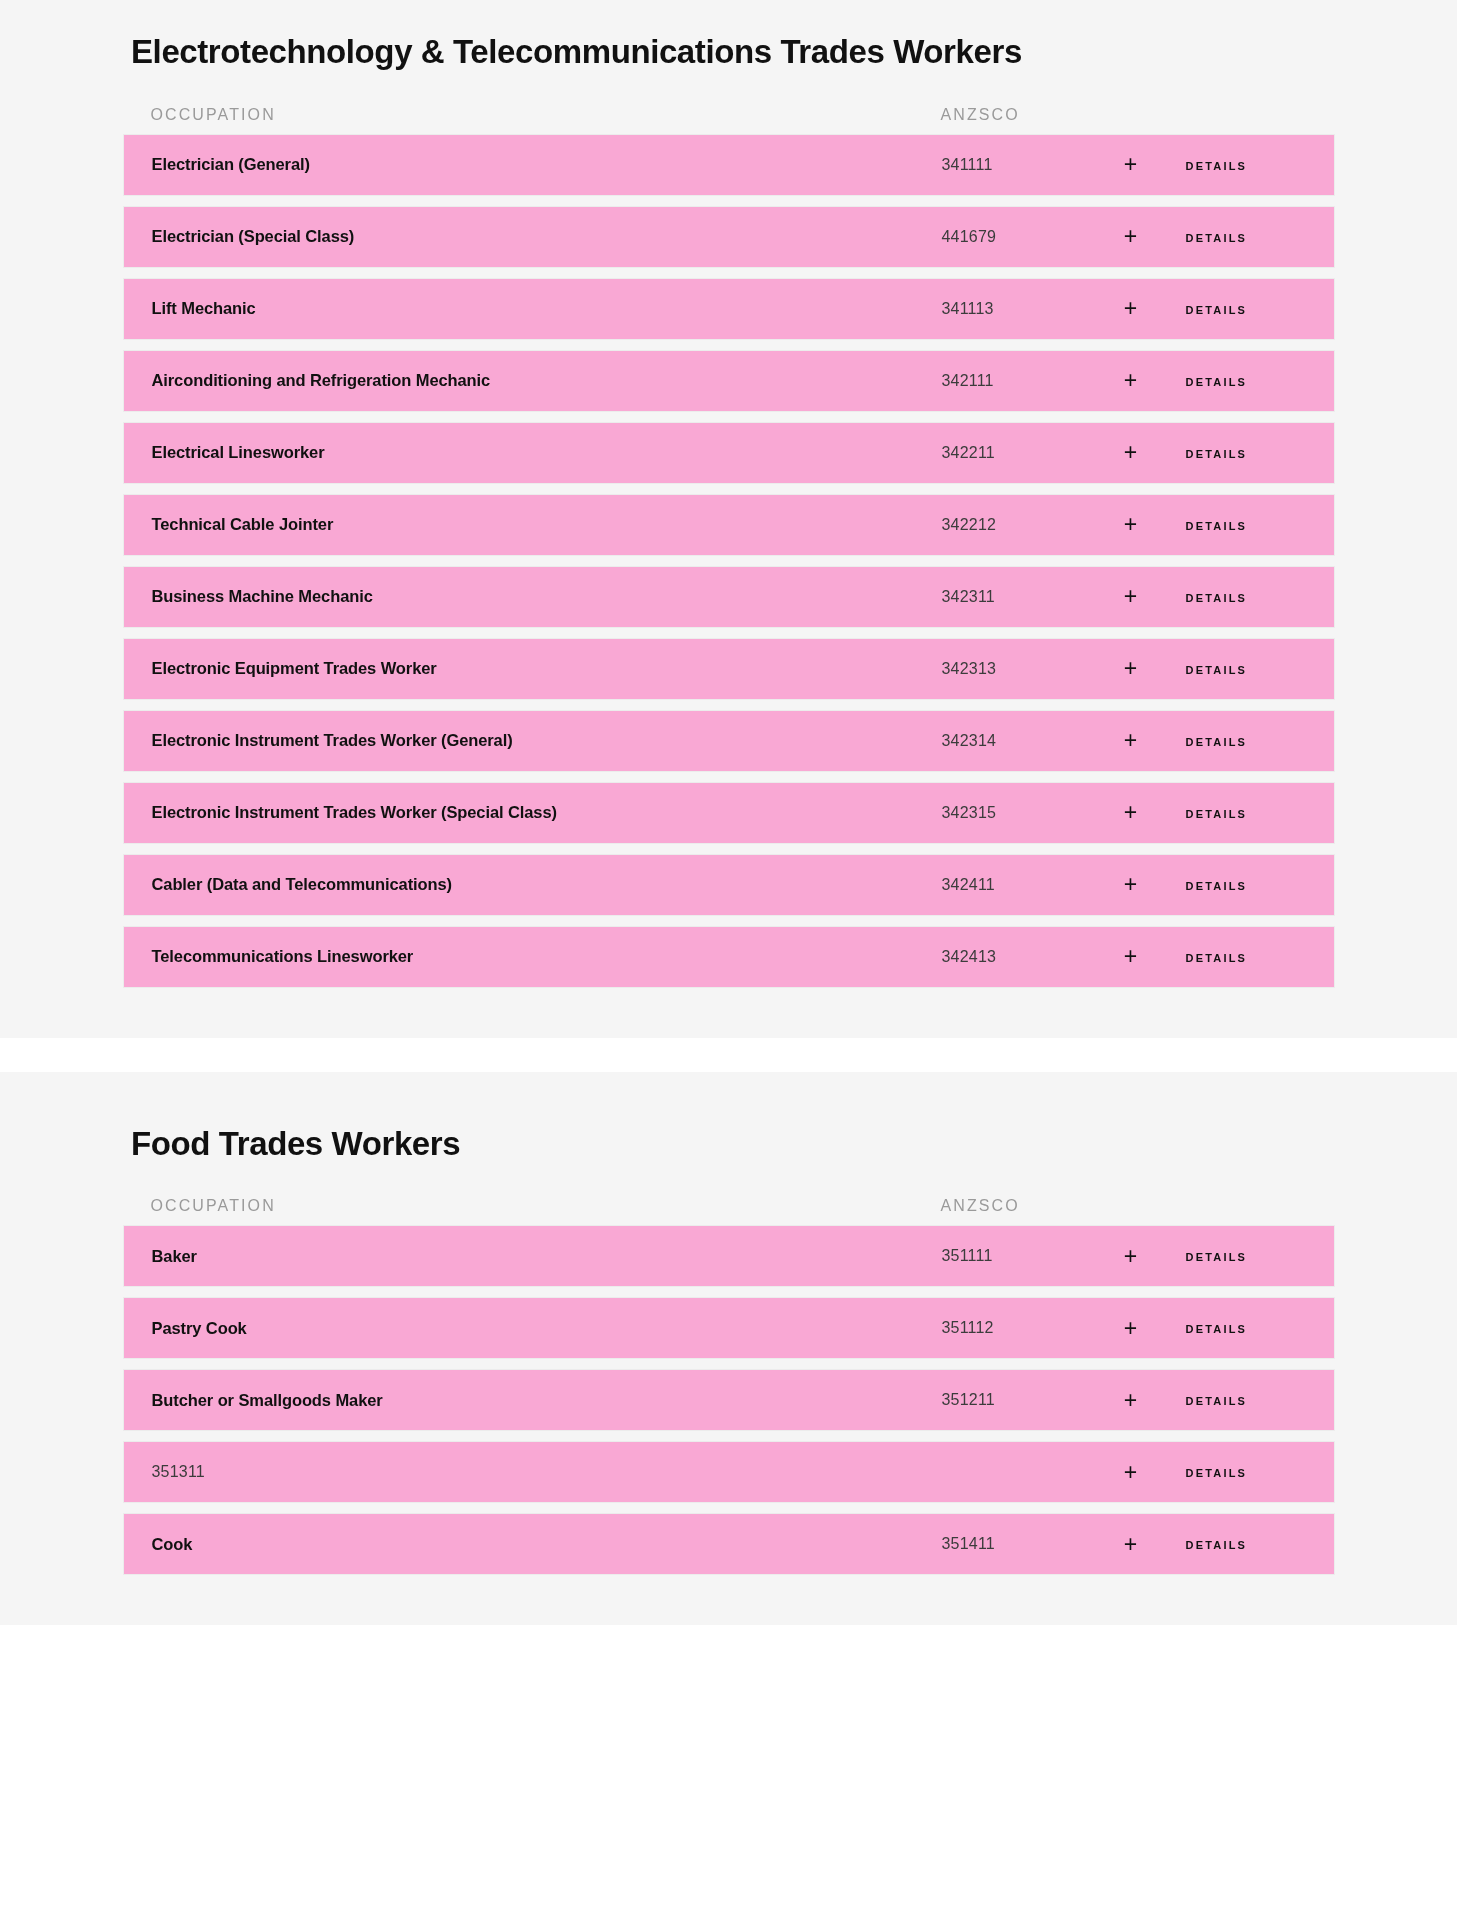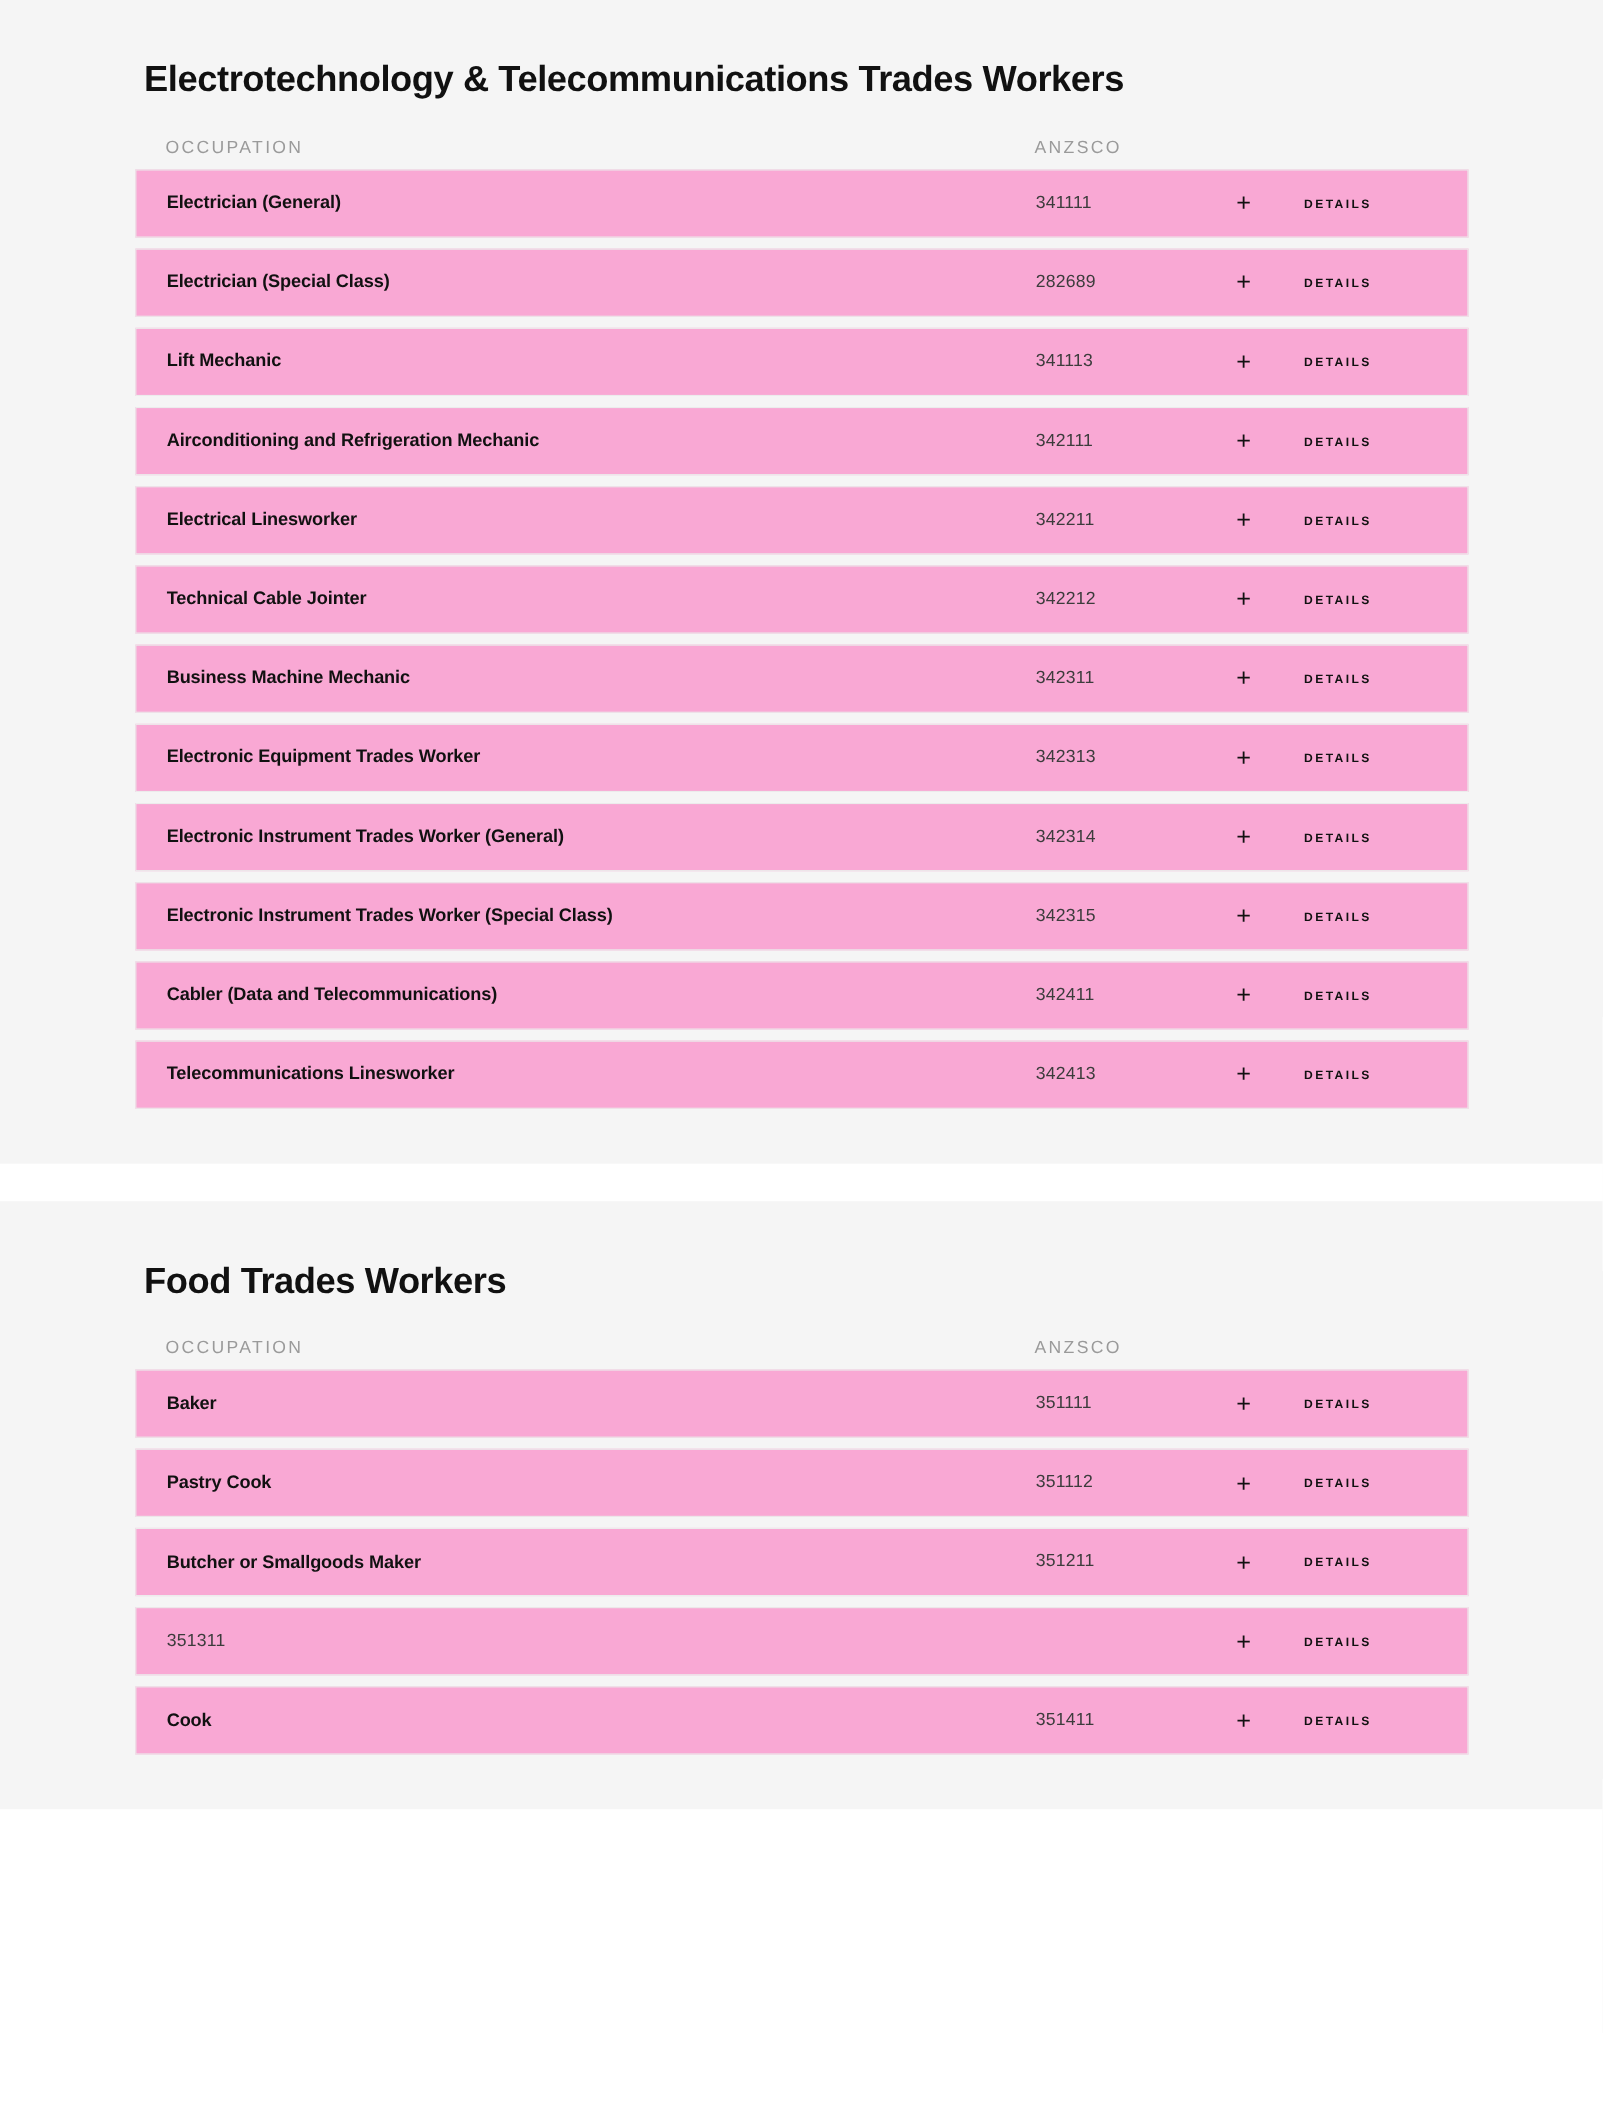--- a/index.html
+++ b/index.html
@@ -10,21 +10,21 @@
     font-family: "Liberation Sans", sans-serif;
   }
   body {
     width: 1457px;
   }
   .section {
     background: #f5f5f5;
     padding: 0 0 40px 0;
   }
   .section.first {
-    padding-top: 52px;
+    padding-top: 32px;
   }
   .section-gap {
     height: 34px;
     background: #ffffff;
   }
   .section-title {
     font-size: 33px;
     font-weight: bold;
     letter-spacing: -0.4px;
     color: #111111;
@@ -117,21 +117,21 @@
       <div class="cell-occupation">Electrician (General)</div>
       <div class="cell-anzsco">341111</div>
       <div class="cell-plus">
           <span class="plus-icon">+</span>
         </div>
       <div class="cell-details"><a class="details-link">DETAILS</a></div>
     </div>
 
     <div class="row">
       <div class="cell-occupation">Electrician (Special Class)</div>
-      <div class="cell-anzsco">282689</div>
+      <div class="cell-anzsco">441679</div>
       <div class="cell-plus">
           <span class="plus-icon">+</span>
         </div>
       <div class="cell-details"><a class="details-link">DETAILS</a></div>
     </div>
 
     <div class="row">
       <div class="cell-occupation">Lift Mechanic</div>
       <div class="cell-anzsco">341113</div>
       <div class="cell-plus">

